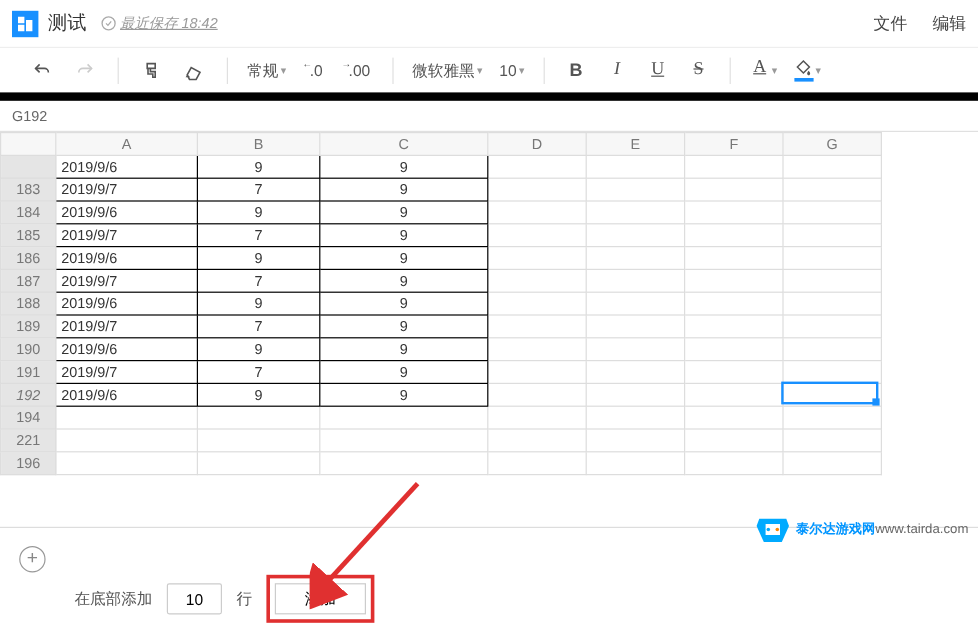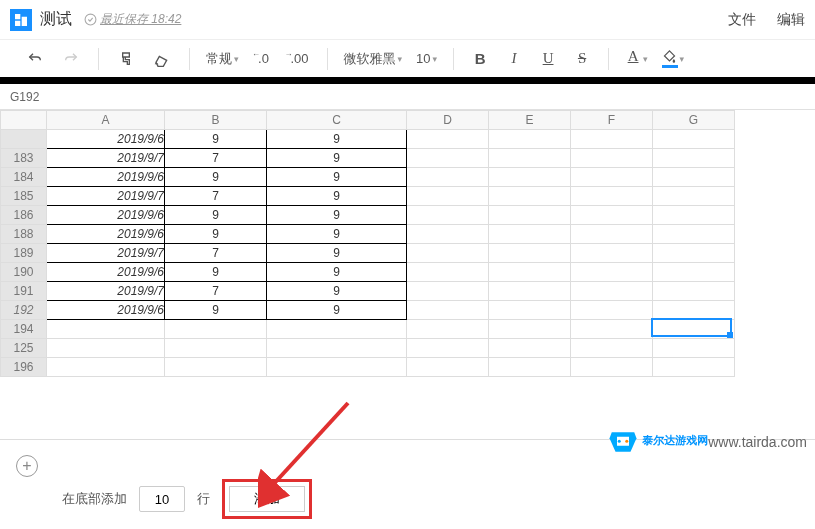--- a/index.html
+++ b/index.html
@@ -34,38 +34,38 @@
 .sheet th, .sheet td { border: 1px solid #ddd; height: 19px; font-size: 12px; font-weight: normal; }
 .sheet th { background: #f7f7f7; color: #777; }
 .corner { width: 46px; background: #f7f7f7; border: 1px solid #ddd; }
 .colh { text-align: center; }
 .rowh { width: 46px; background: #e5e5e5; text-align: center; color: #777; font-size: 11px; }
 .col-A { width: 118px; }
 .col-B { width: 102px; }
 .col-C { width: 140px; }
 .col-oth { width: 82px; }
 .cell { text-align: center; }
-.cell.left { text-align: right; padding-left: 4px; font-style: italic; }
+.cell.left { text-align: left; padding-left: 4px; }
 .bordered { border: 1px solid #000 !important; }
 .rowh.sel { background: #e5e5e5; font-style: italic; }
 .sel-box { position: absolute; border: 2px solid #1890ff; pointer-events: none; }
 .sel-handle { position: absolute; width: 6px; height: 6px; background: #1890ff; bottom: -3px; right: -3px; }
 .addrow-bar { position: absolute; left: 0; right: 0; bottom: 0; height: 60px; display: flex; align-items: center; padding: 0 20px; gap: 12px; font-size: 13px; color: #555; z-index: 5; }
 .plus-circle { width: 22px; height: 22px; border-radius: 50%; border: 1.5px solid #999; display: flex; align-items: center; justify-content: center; color: #888; font-size: 16px; position: absolute; left: 16px; bottom: 52px; }
 .rowcount-input { width: 46px; height: 26px; border: 1px solid #ccc; text-align: center; font-size: 13px; border-radius: 2px;}
 .add-btn-frame { display: inline-block; padding: 4px; border: 3px solid #e03030; }
 .add-btn { width: 76px; height: 26px; border: 1px solid #ccc; background: #fff; font-size: 13px; cursor: pointer; }
 
 .arrow { position: absolute; pointer-events: none; z-index: 10; }
 
 .wm { position: absolute; right: 8px; bottom: 74px; z-index: 20; display: flex; align-items: center; gap: 4px; }
 .wm-logo { width: 30px; height: 26px; }
 .wm-text { display: flex; flex-direction: row; line-height: 1.05; }
 .wm-text .t1 { font-size: 11px; font-weight: bold; color: #0095ff; }
-.wm-text .t2 { font-size: 14px; color: #666; }
+.wm-text .t2 { font-size: 11px; color: #666; }
 </style>
 </head>
 <body>
 
 <div class="titlebar">
   <div class="logo">
     <svg viewBox="0 0 24 24" width="16" height="16" fill="#fff">
         <path d="M3 3h8v8H3zM13 7h8v14h-8zM3 13h8v8H3z"></path>
       </svg>
   </div>
@@ -213,20 +213,30 @@
           <td class="rowh ">186</td>
           <td class="cell bordered left">2019/9/6</td>
           <td class="cell bordered ">9</td>
           <td class="cell bordered ">9</td>
           <td class="cell  "></td>
           <td class="cell  "></td>
           <td class="cell  "></td>
           <td class="cell  "></td>
         </tr>
         <tr>
+          <td class="rowh ">187</td>
+          <td class="cell bordered left">2019/9/7</td>
+          <td class="cell bordered ">7</td>
+          <td class="cell bordered ">9</td>
+          <td class="cell  "></td>
+          <td class="cell  "></td>
+          <td class="cell  "></td>
+          <td class="cell  "></td>
+        </tr>
+        <tr>
           <td class="rowh ">188</td>
           <td class="cell bordered left">2019/9/6</td>
           <td class="cell bordered ">9</td>
           <td class="cell bordered ">9</td>
           <td class="cell  "></td>
           <td class="cell  "></td>
           <td class="cell  "></td>
           <td class="cell  "></td>
         </tr>
         <tr>
@@ -273,21 +283,21 @@
           <td class="rowh ">194</td>
           <td class="cell  left"></td>
           <td class="cell  "></td>
           <td class="cell  "></td>
           <td class="cell  "></td>
           <td class="cell  "></td>
           <td class="cell  "></td>
           <td class="cell  "></td>
         </tr>
         <tr>
-          <td class="rowh ">125</td>
+          <td class="rowh ">221</td>
           <td class="cell  left"></td>
           <td class="cell  "></td>
           <td class="cell  "></td>
           <td class="cell  "></td>
           <td class="cell  "></td>
           <td class="cell  "></td>
           <td class="cell  "></td>
         </tr>
         <tr>
           <td class="rowh ">196</td>

